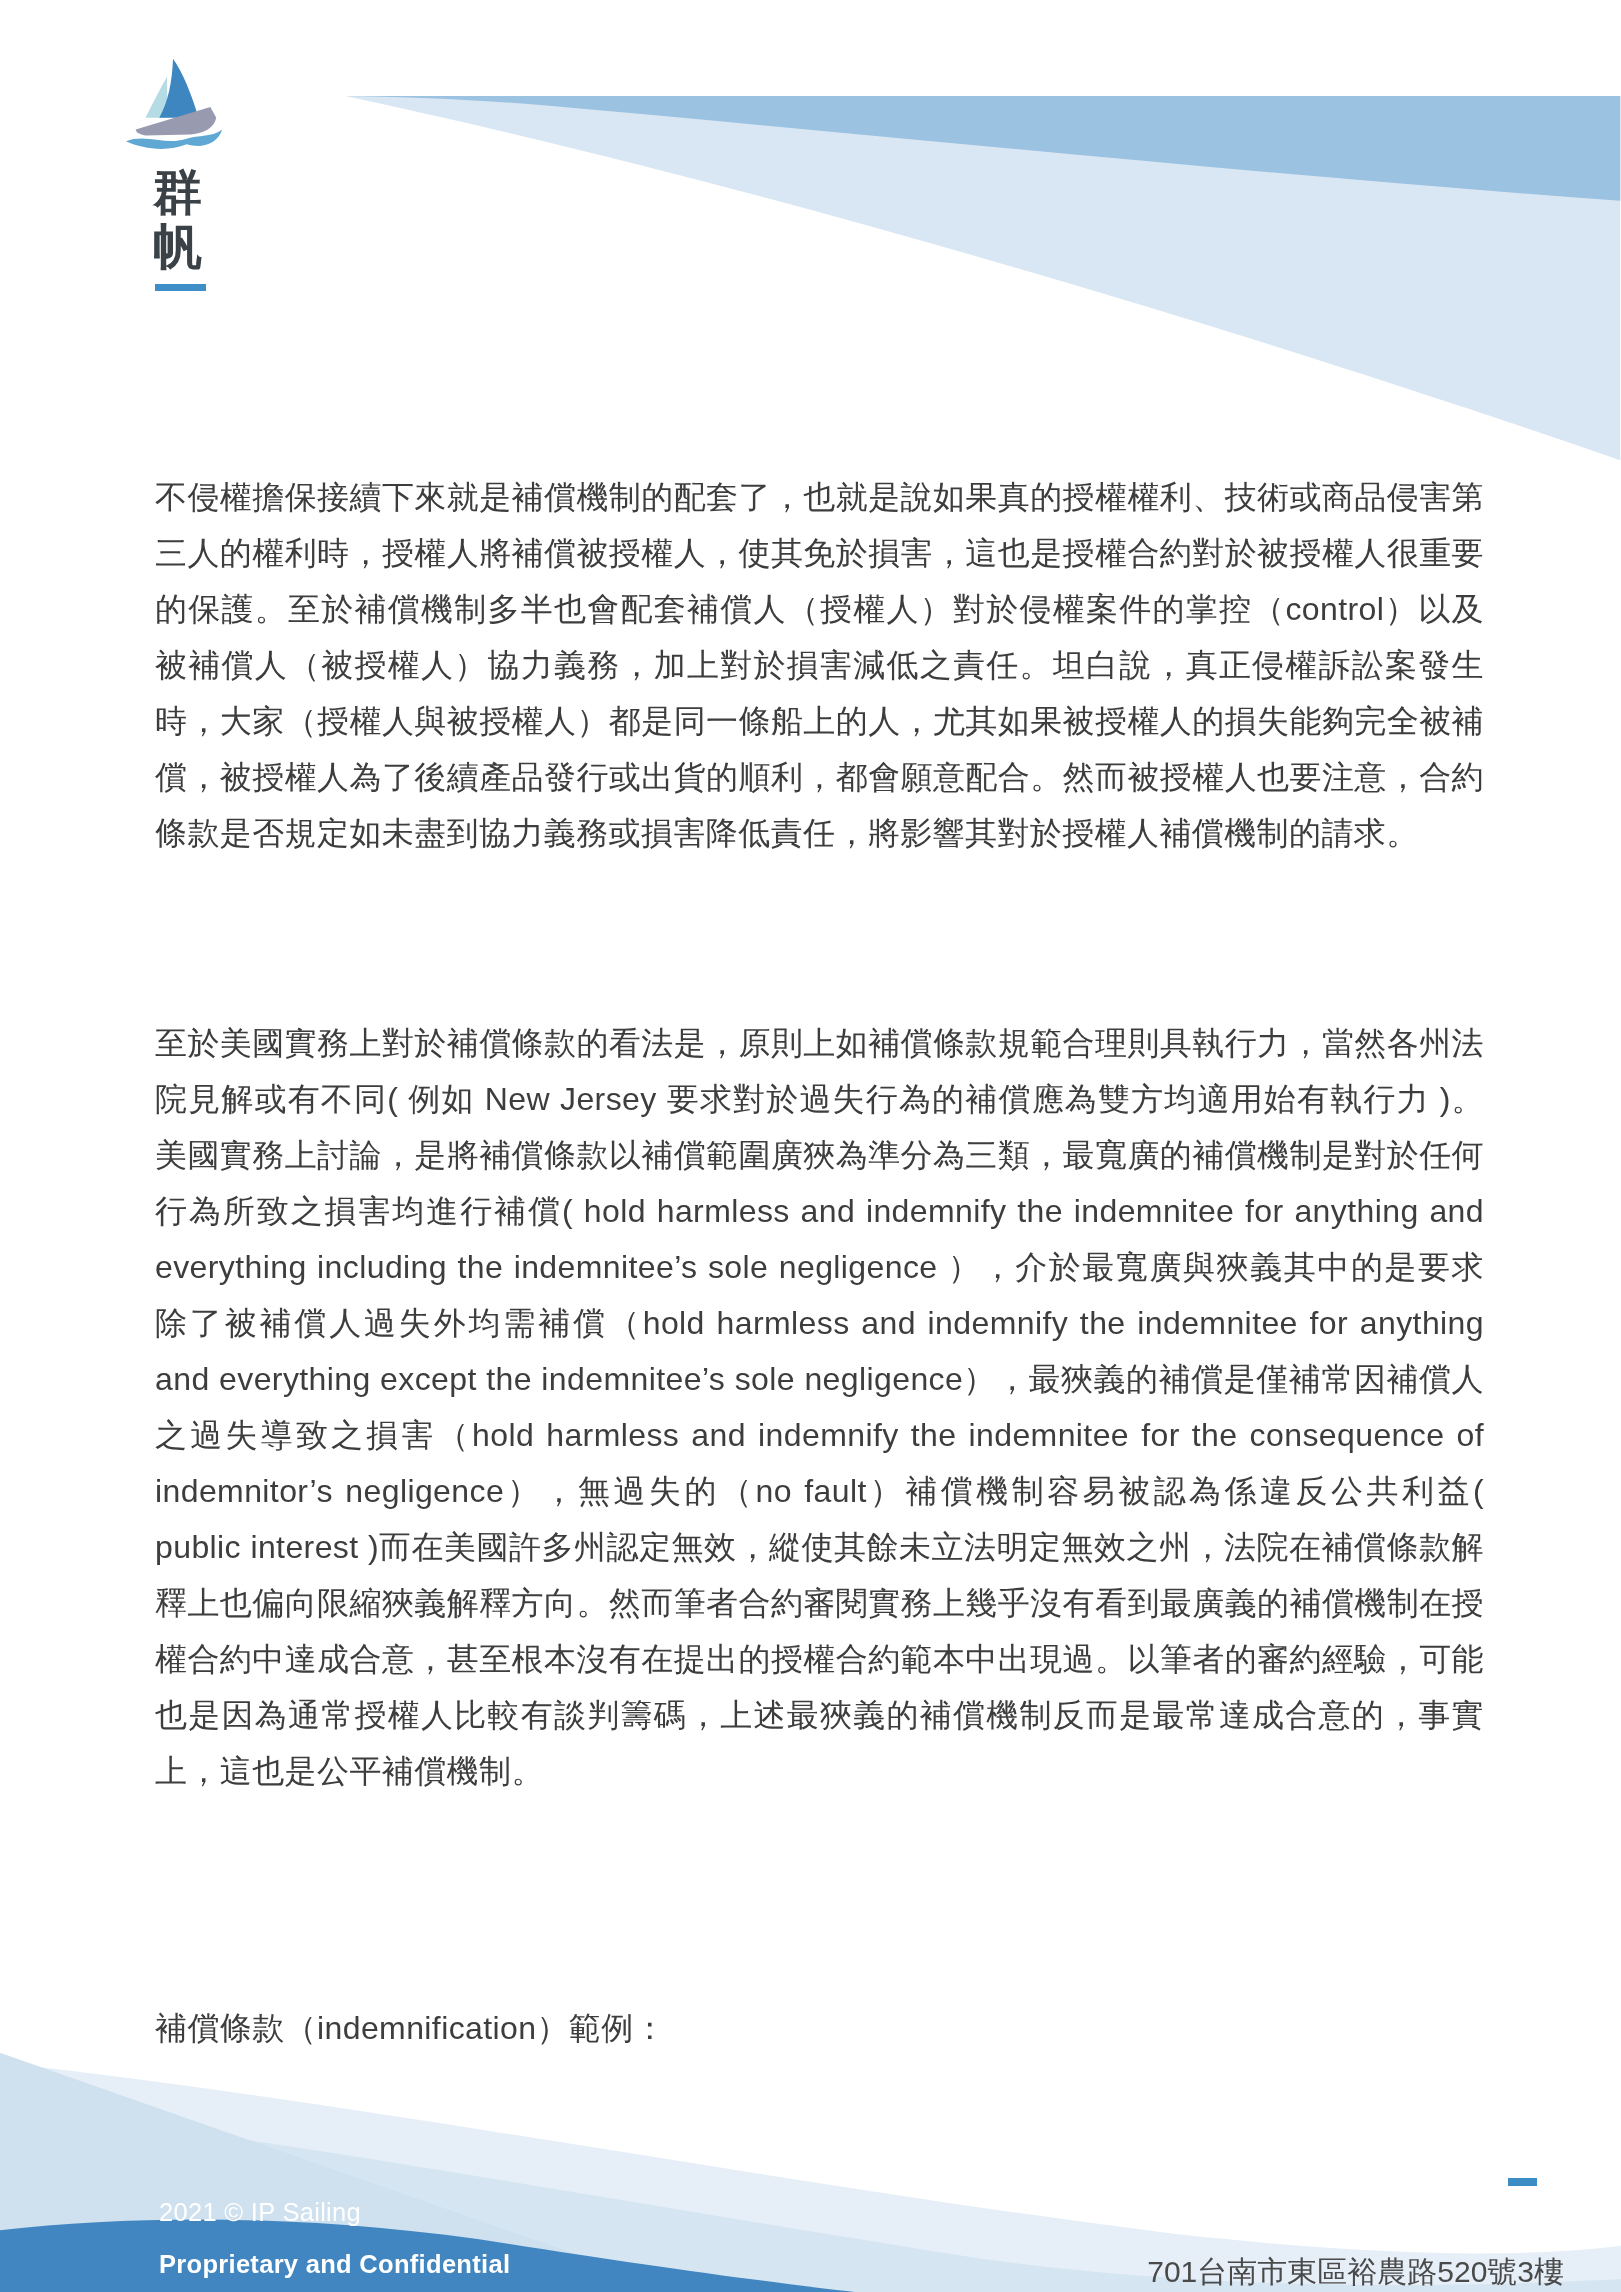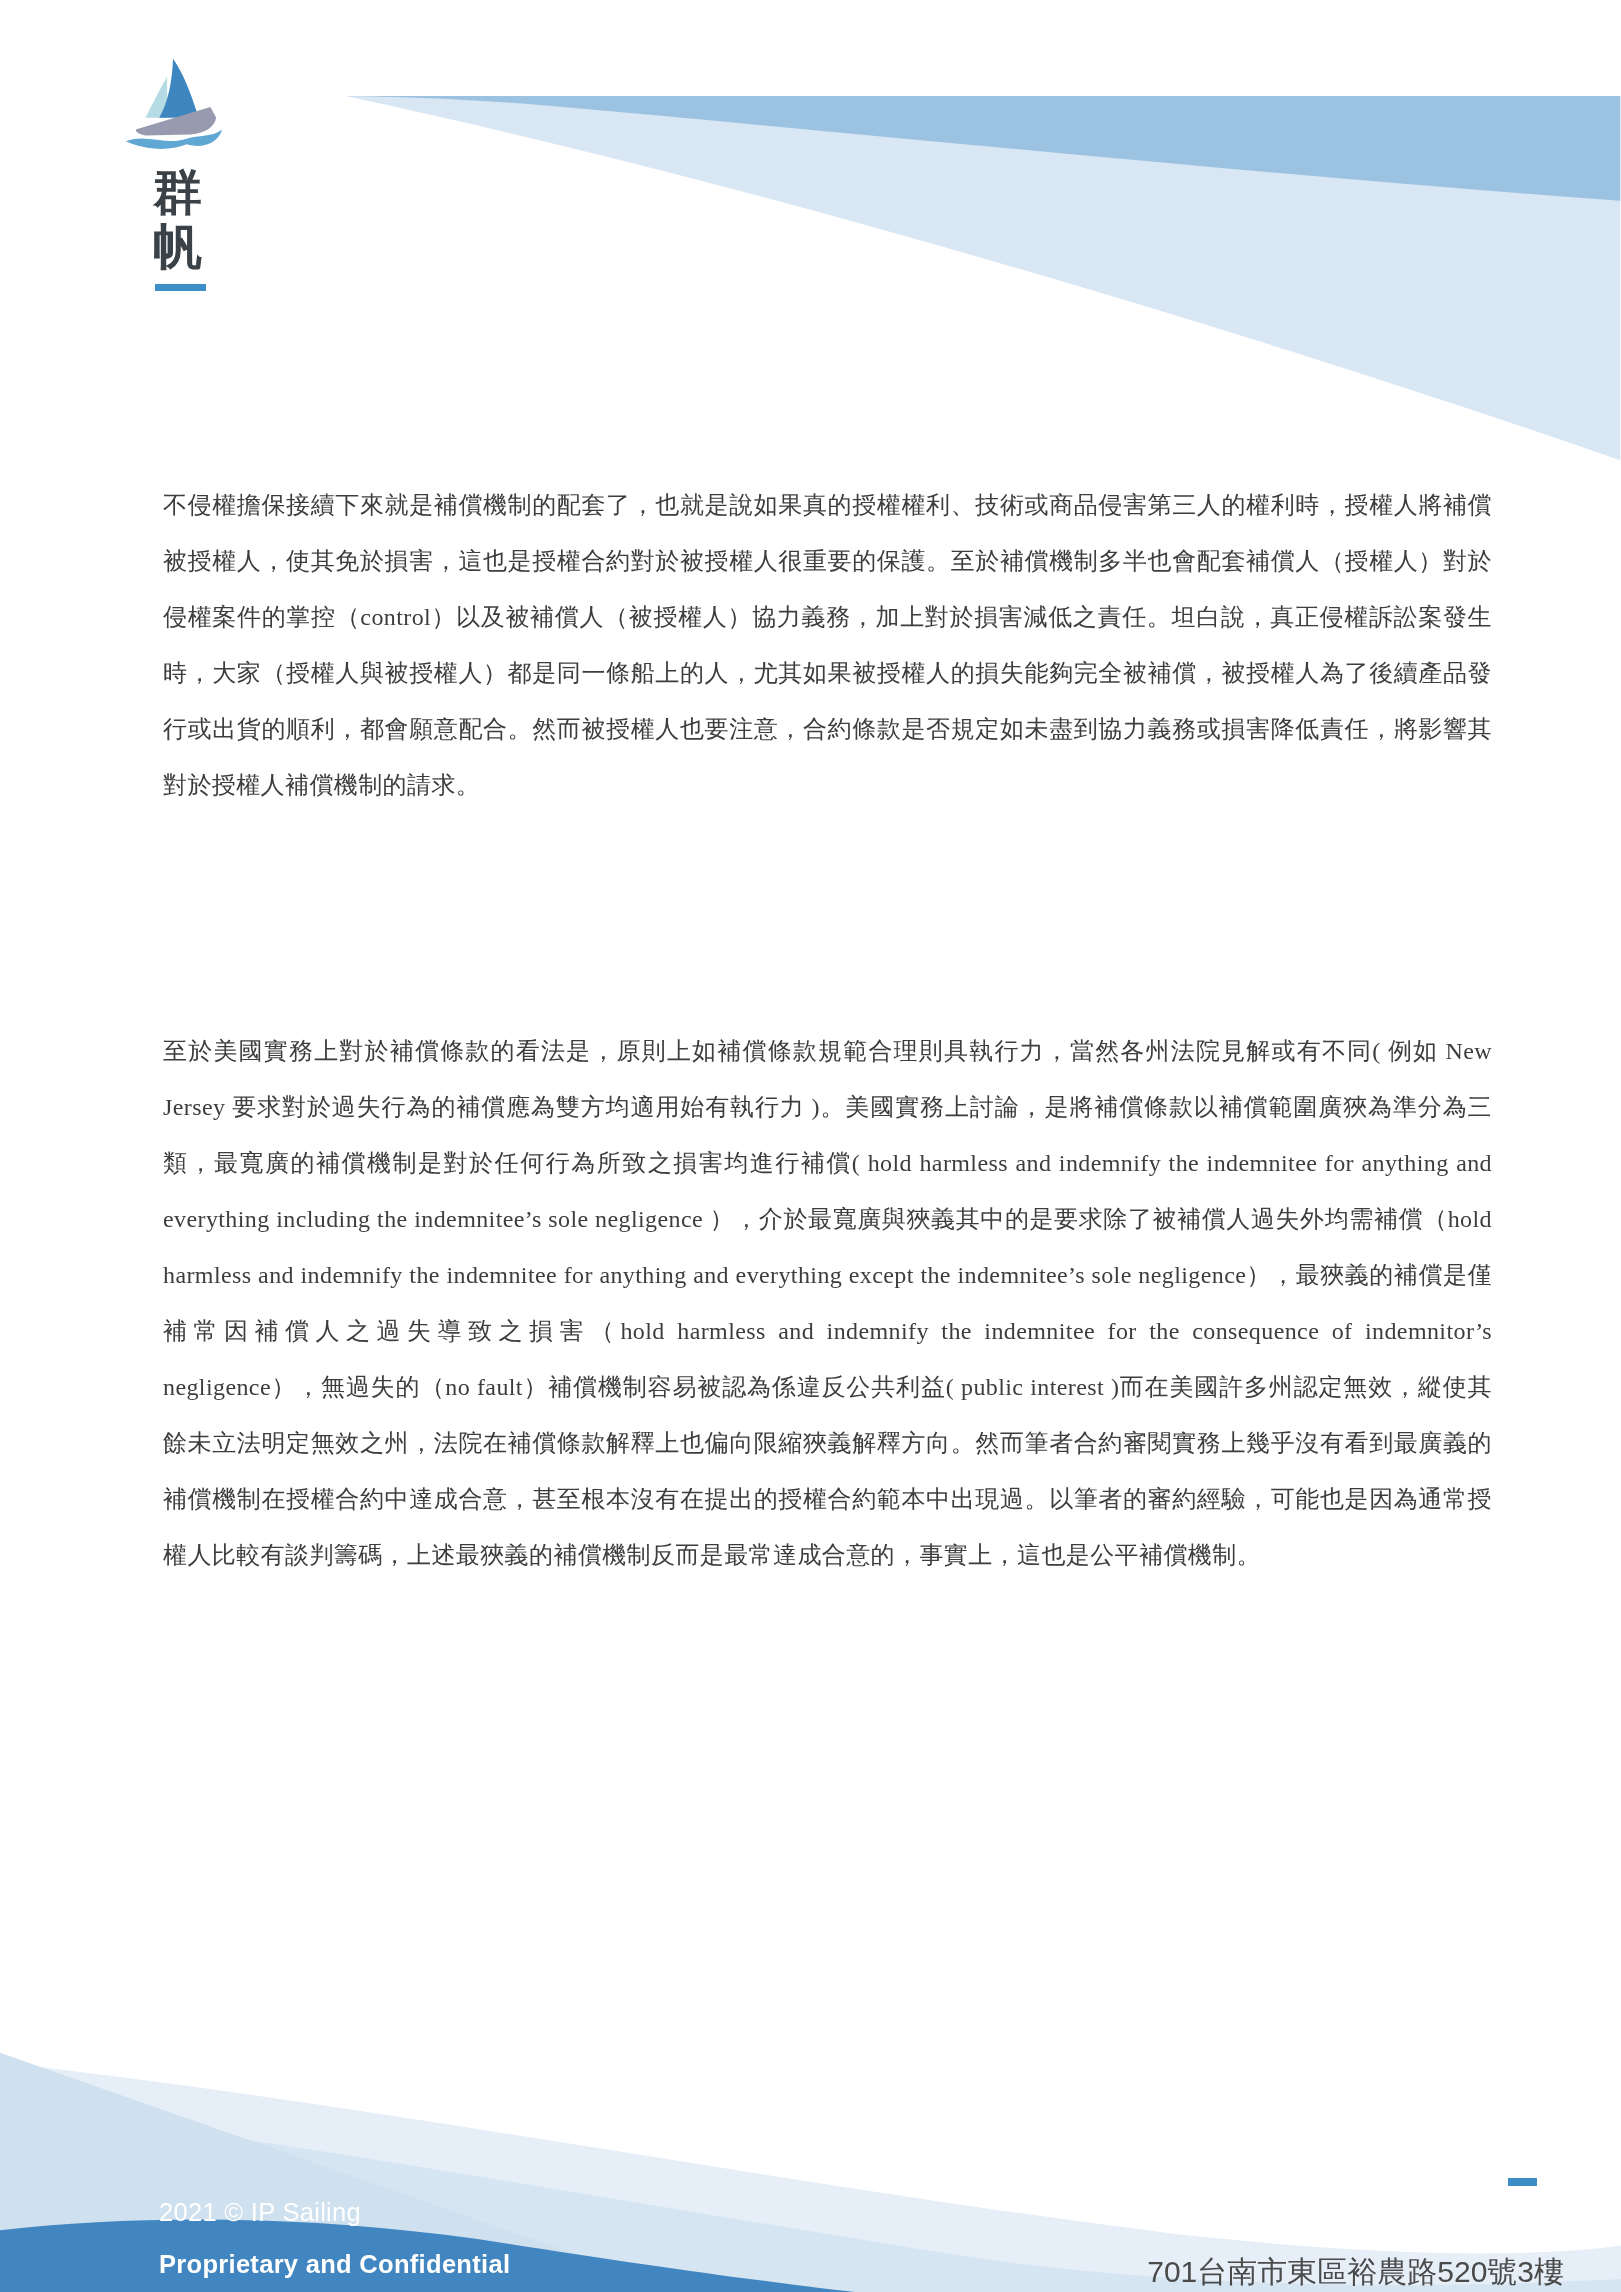--- a/index.html
+++ b/index.html
@@ -29,24 +29,23 @@
     width:51px;height:6.9px;background:#3e8fc7;
   }
 
   
   .heading{
     position:absolute;left:155px;top:367px;width:1329px;
     font-size:32px;line-height:56px;white-space:nowrap;
   }
   .heading .title{margin-left:69px;}
   .body-par{
-    position:absolute;left:155px;width:1329px;margin:8px;
-    font-size:24px;line-height:56px;letter-spacing:0.4px;
+    position:absolute;left:155px;width:1329px;margin:0;
+    font-size:32px;line-height:56px;letter-spacing:0.4px;
     text-align:justify;
-    font-family:Liberation Serif, serif;
   }
   .par-1{top:469px;}
   .par-2{top:1015px;}
   .par-3{top:1792px;}
   .par-4{top:2000px;text-align:left;}
 
   
   .footer-copy{
     position:absolute;left:159px;color:#ffffff;
     font-size:25.5px;line-height:29px;letter-spacing:0.3px;
@@ -89,20 +88,21 @@
   </svg>
   <div class="logo-name">
     <span>群</span>
     <span>帆</span>
   </div>
   <div class="logo-underline"></div>
 
 
   <p class="body-par par-1">不侵權擔保接續下來就是補償機制的配套了，也就是說如果真的授權權利、技術或商品侵害第三人的權利時，授權人將補償被授權人，使其免於損害，這也是授權合約對於被授權人很重要的保護。至於補償機制多半也會配套補償人（授權人）對於侵權案件的掌控（control）以及被補償人（被授權人）協力義務，加上對於損害減低之責任。坦白說，真正侵權訴訟案發生時，大家（授權人與被授權人）都是同一條船上的人，尤其如果被授權人的損失能夠完全被補償，被授權人為了後續產品發行或出貨的順利，都會願意配合。然而被授權人也要注意，合約條款是否規定如未盡到協力義務或損害降低責任，將影響其對於授權人補償機制的請求。</p>
   <p class="body-par par-2">至於美國實務上對於補償條款的看法是，原則上如補償條款規範合理則具執行力，當然各州法院見解或有不同( 例如 New Jersey 要求對於過失行為的補償應為雙方均適用始有執行力 )。美國實務上討論，是將補償條款以補償範圍廣狹為準分為三類，最寬廣的補償機制是對於任何行為所致之損害均進行補償( hold harmless and indemnify the indemnitee for anything and everything including the indemnitee’s sole negligence ），介於最寬廣與狹義其中的是要求除了被補償人過失外均需補償（hold harmless and indemnify the indemnitee for anything and everything except the indemnitee’s sole negligence），最狹義的補償是僅補常因補償人之過失導致之損害（hold harmless and indemnify the indemnitee for the consequence of indemnitor’s negligence），無過失的（no fault）補償機制容易被認為係違反公共利益( public interest )而在美國許多州認定無效，縱使其餘未立法明定無效之州，法院在補償條款解釋上也偏向限縮狹義解釋方向。然而筆者合約審閱實務上幾乎沒有看到最廣義的補償機制在授權合約中達成合意，甚至根本沒有在提出的授權合約範本中出現過。以筆者的審約經驗，可能也是因為通常授權人比較有談判籌碼，上述最狹義的補償機制反而是最常達成合意的，事實上，這也是公平補償機制。</p>
+  <p class="body-par par-4">補償條款（indemnification）範例：</p>
 
   <div class="footer-copy l1">2021 © IP Sailing</div>
   <div class="footer-copy l2">Proprietary and Confidential</div>
   <div class="footer-dash"></div>
   <div class="footer-addr l2">701台南市東區裕農路520號3樓</div>
 
 </div>
 
 
 </body></html>

